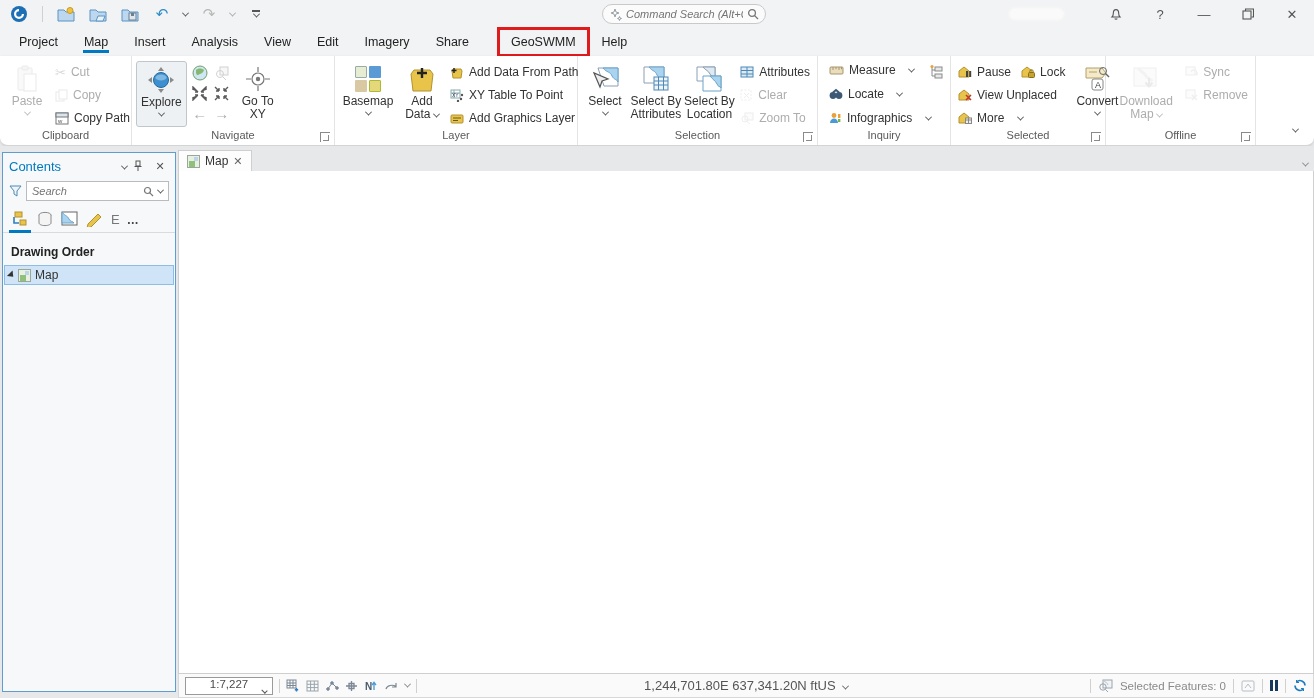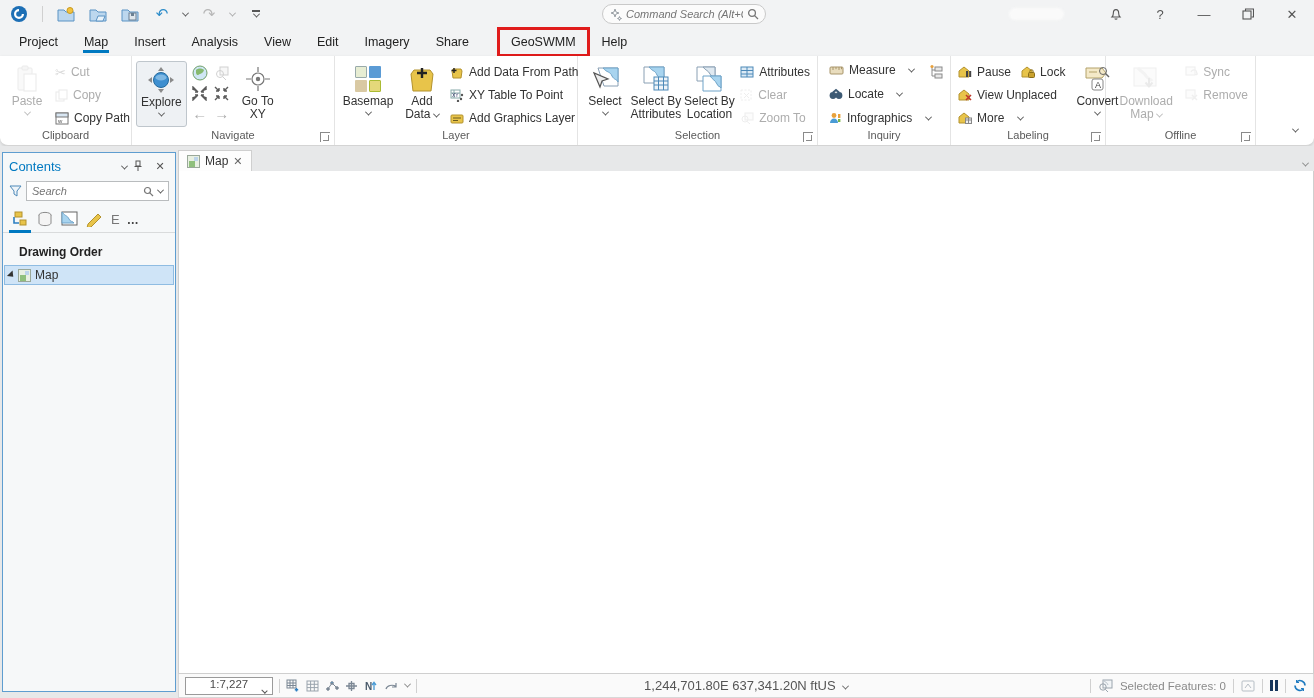--- a/index.html
+++ b/index.html
@@ -84,21 +84,21 @@
   .funnel { flex:0 0 auto; }
   .psearch { flex:1; height:20px; background:#fff; border:1px solid #b9bcbe;
              display:flex; align-items:center; padding:0 5px; gap:4px; }
   .psearch input { border:none; outline:none; flex:1; width:80px; font-style:italic;
                    font-size:11px; color:#8a8a8a; font-family:"Liberation Sans", sans-serif; }
   .ptabs { display:flex; align-items:flex-end; gap:7px; padding:6px 8px 0 8px;
            border-bottom:1px solid #d9dbdc; }
   .ptab { padding-bottom:5px; position:relative; cursor:pointer; }
   .ptab.active:after { content:""; position:absolute; left:-2px; right:-2px; bottom:-1px;
            height:3px; background:#0079c1; }
-  .psection { font-weight:bold; font-size:12px; color:#222; padding:12px 8px 6px 16px; }
+  .psection { font-weight:bold; font-size:12px; color:#222; padding:12px 8px 6px 8px; }
   .maprow { margin:0 1px; height:20px; background:#cfe4f7; border:1px solid #8fbce2;
             display:flex; align-items:center; gap:4px; padding:0 4px; cursor:pointer; }
   .expander { width:0; height:0; border-left:5px solid #444; border-top:4px solid transparent;
               border-bottom:4px solid transparent; transform:rotate(0deg); }
   .mapthumb { width:13px; height:13px; background:#e8f0e2; border:1px solid #9aa89a; position:relative; }
   .mapthumb:before { content:""; position:absolute; left:1px; top:5px; width:6px; height:6px; background:#8fc07c; }
   .mapthumb:after { content:""; position:absolute; right:1px; top:1px; width:4px; height:4px; background:#bcd4ea; }
 
   
   #mapview { position:absolute; left:178px; top:4px; width:1136px; height:548px;
@@ -566,21 +566,21 @@
               <circle cx="21" cy="6" r="3.5" fill="none" stroke="#666"></circle>
               <path d="M23.5 8.5L27 12" stroke="#666" stroke-width="1.4"></path>
               <rect x="10" y="14" width="11" height="11" rx="2" fill="#fff" stroke="#888"></rect>
               <text x="13" y="23" font-size="9" fill="#444">A</text>
             </svg>
         </span>
         <span>Convert</span>
         <span class="chev" style="margin-top:3px;"></span>
       </div>
     </div>
-    <div class="glabel">Labeling</div>
+    <div class="glabel">Selected</div>
     <span class="launcher"></span>
   </div>
 
   <div class="group" style="width:150px;">
     <div class="gbody" style="gap:6px; padding-left:10px;">
       <div class="rbtn-lg disabled" style="min-width:60px;">
         <span class="bicon ic">
           <svg width="28" height="26" viewBox="0 0 28 26">
               <rect x="2" y="2" width="22" height="18" fill="#ececec" stroke="#b5b5b5"></rect>
               <path d="M6 2c4 5 6 4 8 8 2 3 5 3 6 5" fill="none" stroke="#c5c5c5" stroke-width="3"></path>

